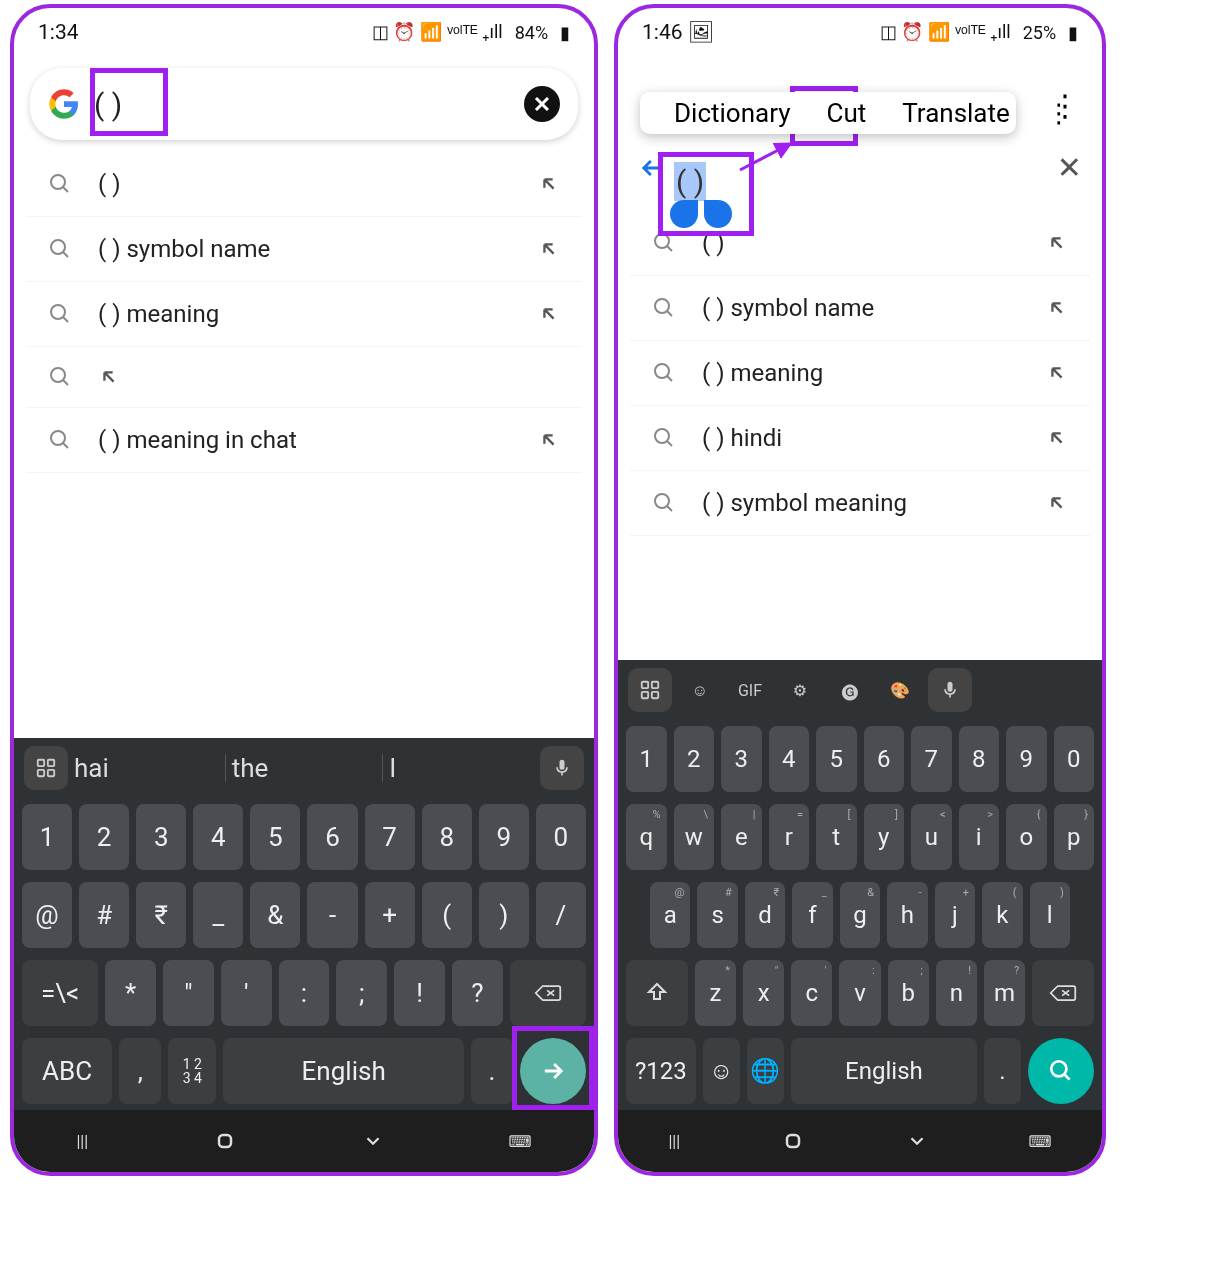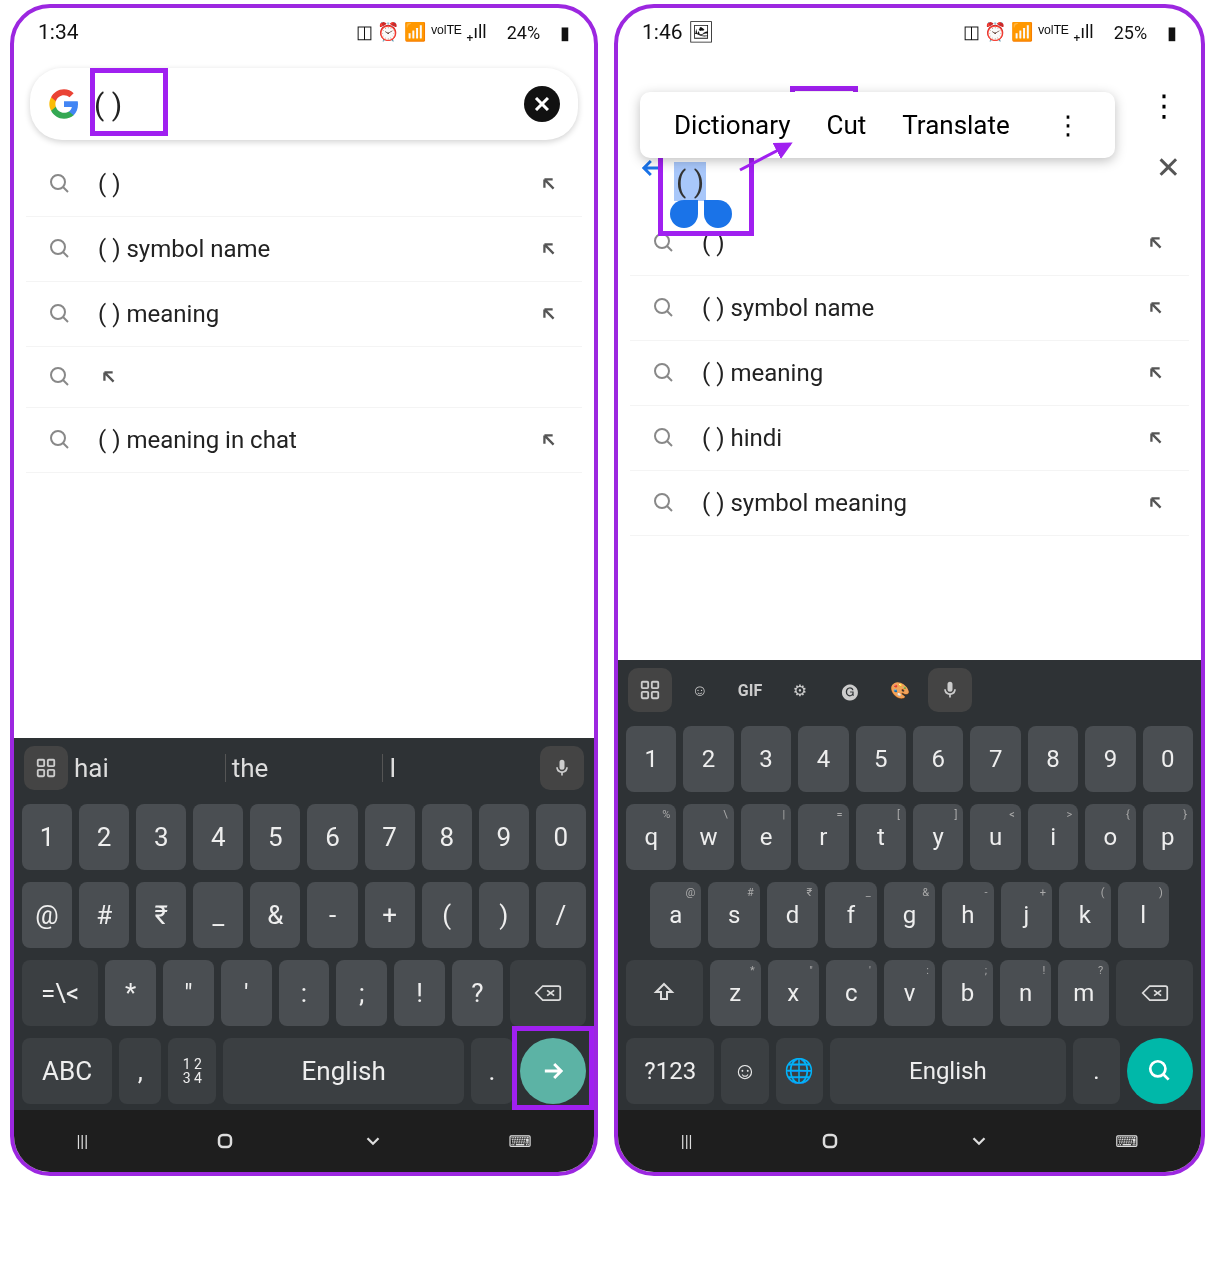--- a/index.html
+++ b/index.html
@@ -1,21 +1,21 @@
 <!DOCTYPE html>
 <html><head>
 <meta charset="utf-8">
 <style>
 *{box-sizing:border-box;margin:0;padding:0;font-family:Roboto,Arial,sans-serif}
 body{background:#fff;width:1211px;height:1282px;position:relative}
 .frame{border:4px solid #9c27e0;border-radius:40px;overflow:hidden;position:absolute;background:#fff}
 .left-frame{left:10px;top:4px;width:588px;height:1172px}
-.right-frame{left:614px;top:4px;width:591px;height:1172px}
+.right-frame{left:614px;top:4px;width:492px;height:1172px}
 .status-bar{height:48px;display:flex;justify-content:space-between;align-items:center;padding:17px 24px;font-size:21px;color:#111}
-.status-icons{display:flex;align-items:center;gap:20px;font-size:18px}
+.status-icons{display:flex;align-items:center;gap:12px;font-size:18px}
 .search-box{margin:12px 16px;background:#fff;border-radius:32px;box-shadow:0 2px 6px rgba(0,0,0,0.18);display:flex;align-items:center;padding:12px 18px;height:72px;position:relative}
 .g-logo{width:32px;height:32px;margin-right:14px}
 .search-input-text{font-size:30px;color:#222;flex:1}
 .clear-btn{width:36px;height:36px;background:#111;border-radius:50%;display:flex;align-items:center;justify-content:center;color:#fff;font-size:22px;font-weight:bold}
 .suggestions{background:#fff;border-radius:0 0 28px 28px;margin:0 12px}
 .sug-row{display:flex;align-items:center;padding:18px 22px;border-bottom:1px solid #f4f4f4}
 .sug-icon{color:#888;margin-right:26px}
 .sug-text{flex:1;font-size:24px;color:#222}
 .sug-arrow{color:#555}
 svg{display:block}
@@ -27,21 +27,21 @@
 .kb-row{display:flex;gap:7px;padding:6px 8px}
 .key{flex:1;background:#4a4e52;border-radius:8px;height:66px;display:flex;align-items:center;justify-content:center;color:#eee;font-size:26px;position:relative}
 .key-dark{background:#3b3f42}
 .key .sup{position:absolute;top:4px;right:6px;font-size:11px;color:#aaa}
 .key-wide{flex:1.5}
 .key-space{flex:4}
 .enter-key{background:#5cb3a5;border-radius:50%;width:66px;height:66px;display:flex;align-items:center;justify-content:center;flex:0 0 66px}
 .search-key{background:#00b8a9;border-radius:50%}
 .nav-bar{position:absolute;bottom:0;left:0;right:0;height:62px;background:#1e1e1e;display:flex;align-items:center;justify-content:space-around;color:#ddd}
 .highlight-box{position:absolute;border:5px solid #a020f0;pointer-events:none}
-.context-menu{position:absolute;top:84px;left:22px;right:86px;background:#fff;border-radius:10px;box-shadow:0 3px 12px rgba(0,0,0,.25);display:flex;align-items:center;padding:18px 34px;gap:36px;font-size:26px;z-index:5}
+.context-menu{position:absolute;top:84px;left:22px;right:86px;background:#fff;border-radius:10px;box-shadow:0 3px 12px rgba(0,0,0,.25);display:flex;align-items:center;padding:6px 34px;gap:36px;font-size:26px;z-index:5}
 .ctx-dots{margin-left:auto;font-size:26px}
 .selection-area{position:absolute;top:156px;left:56px;z-index:4}
 .sel-text{background:#a8c7fa;padding:2px 2px;font-size:30px;color:#333}
 .sel-handle{width:28px;height:28px;background:#1a73e8;position:absolute;border-radius:50%}
 .sel-handle.l{border-top-right-radius:0;left:-4px;top:36px}
 .sel-handle.r{border-top-left-radius:0;left:30px;top:36px}
 .r-search-row{display:flex;align-items:center;padding:14px 20px;margin-top:80px}
 .back-arrow{color:#1a73e8;margin-right:24px}
 .r-close{margin-left:auto;color:#555;font-size:30px}
 .bold{font-weight:400}
@@ -50,21 +50,21 @@
 .arrow-svg{position:absolute;z-index:6;pointer-events:none}
 </style>
 </head>
 <body>
 
 <div class="frame left-frame">
   <div class="status-bar">
     <span>1:34</span>
     <span class="status-icons">
       <span>◫ ⏰ 📶 ᵛᵒˡᵀᴱ ₊ıll</span>
-      <span>24%</span>
+      <span>84%</span>
       <span>▮</span>
     </span>
   </div>
   <div class="search-box">
     <svg class="g-logo" viewBox="0 0 48 48">
         <path fill="#4285F4" d="M45 24.5c0-1.6-.1-3.1-.4-4.5H24v8.5h11.8c-.5 2.8-2 5.1-4.3 6.7v5.6h7C42.6 36.9 45 31.2 45 24.5z"></path>
         <path fill="#34A853" d="M24 46c5.9 0 10.8-1.9 14.4-5.2l-7-5.6c-2 1.3-4.5 2.1-7.4 2.1-5.7 0-10.5-3.8-12.2-9H4.6v5.7C8.2 41.1 15.5 46 24 46z"></path>
         <path fill="#FBBC05" d="M11.8 28.3c-.4-1.3-.7-2.7-.7-4.3s.3-3 .7-4.3v-5.7H4.6C3 17.3 2 20.5 2 24s1 6.7 2.6 10l7.2-5.7z"></path>
         <path fill="#EA4335" d="M24 10.7c3.2 0 6.1 1.1 8.3 3.3l6.2-6.2C34.8 4 29.9 2 24 2 15.5 2 8.2 6.9 4.6 14l7.2 5.7c1.7-5.2 6.5-9 12.2-9z"></path>
       </svg>
@@ -360,21 +360,21 @@
     <div class="kb-top">
       <div class="pill">
           <svg width="22" height="22" viewBox="0 0 24 24" fill="none" stroke="#ccc" stroke-width="2">
             <rect x="3" y="3" width="7" height="7" rx="1"></rect>
             <rect x="14" y="3" width="7" height="7" rx="1"></rect>
             <rect x="3" y="14" width="7" height="7" rx="1"></rect>
             <rect x="14" y="14" width="7" height="7" rx="1"></rect>
           </svg>
         </div>
       <div class="pill" style="background:none">☺</div>
-      <div class="pill" style="background:none;font-size:16px;font-weight:bold">GIF</div>
+      <div class="pill" style="background:none;font-size:16px;font-weight:normal">GIF</div>
       <div class="pill" style="background:none">⚙</div>
       <div class="pill" style="background:none">🅖</div>
       <div class="pill" style="background:none">🎨</div>
       <div class="pill">
           <svg width="20" height="20" viewBox="0 0 24 24" fill="#ccc">
             <path d="M12 14a3 3 0 003-3V5a3 3 0 00-6 0v6a3 3 0 003 3zm5-3a5 5 0 01-10 0H5a7 7 0 006 6.9V21h2v-3.1A7 7 0 0019 11h-2z"></path>
           </svg>
         </div>
     </div>
     <div class="kb-row" id="r-r1">

